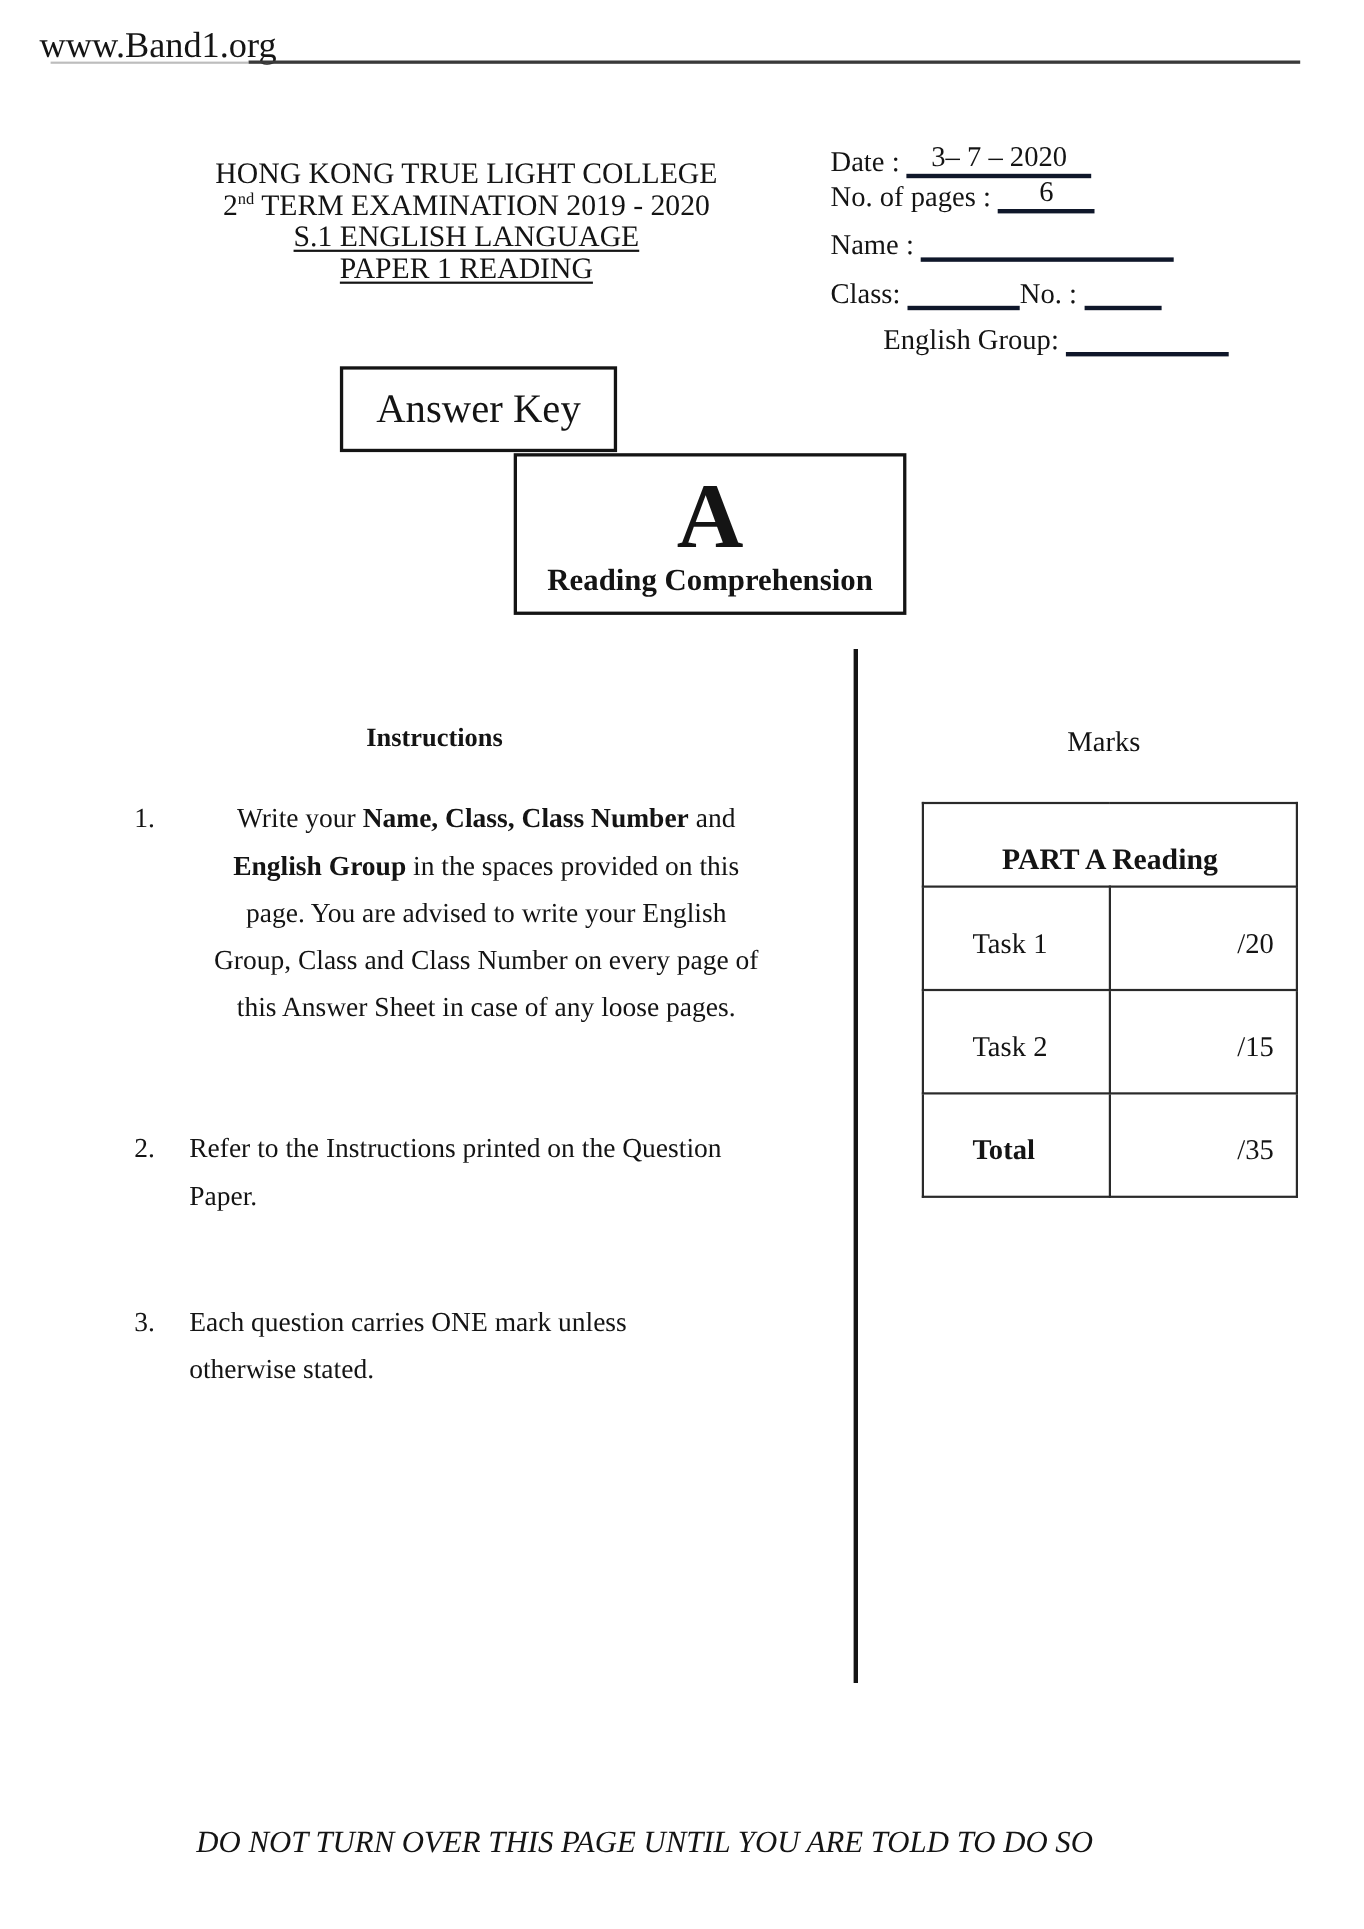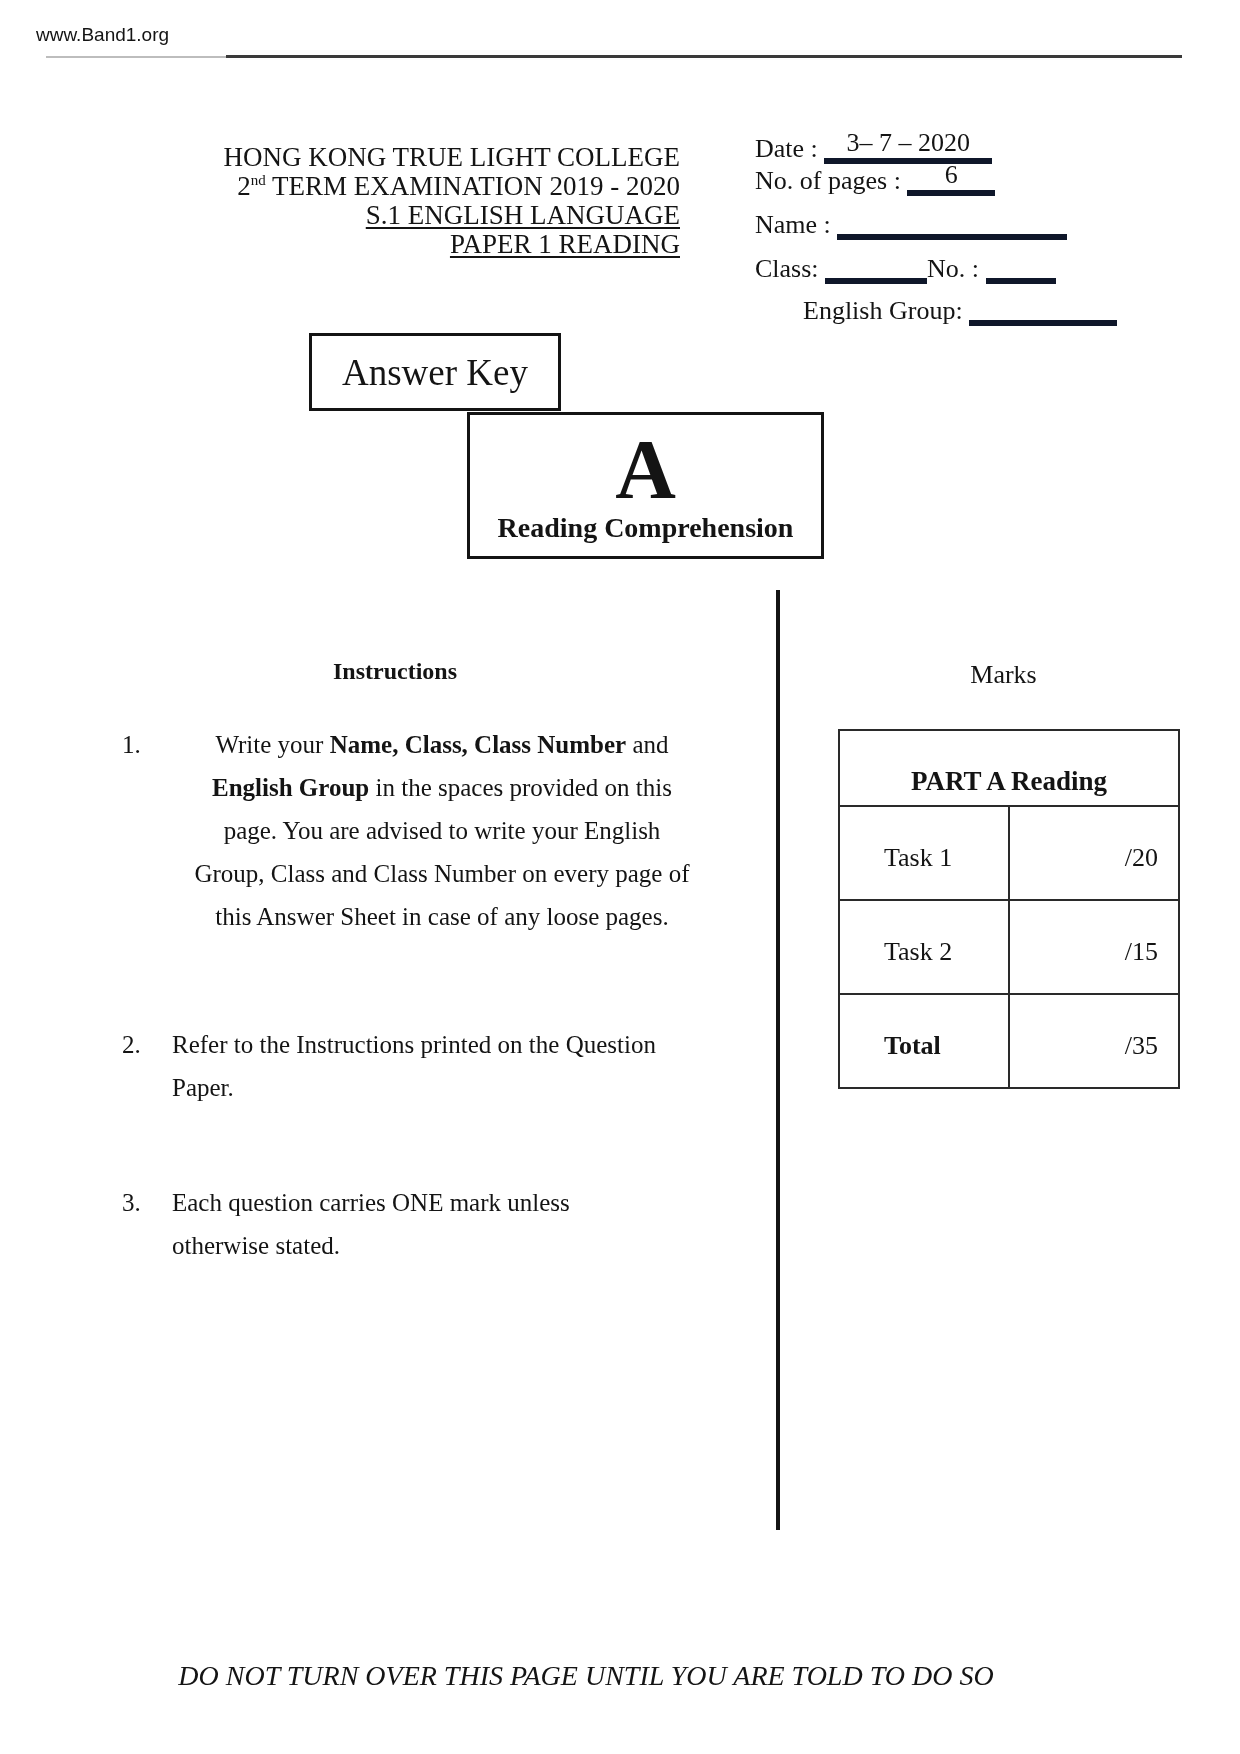--- a/index.html
+++ b/index.html
@@ -3,43 +3,43 @@
 <meta charset="utf-8">
 <style>
   html,body{margin:0;padding:0;background:#e8e8e8;}
   .page{
     position:relative;width:1240px;height:1754px;background:#ffffff;
     margin:0 auto;overflow:hidden;color:#141414;
     font-family:"Liberation Serif","DejaVu Serif",serif;
   }
   
   .site-text{
-    position:absolute;left:36px;top:24px;font-size:19px;
-    font-family:Liberation Sans, sans-serif;color:#141414;
+    position:absolute;left:36px;top:24px;font-size:33px;
+    font-family:Liberation Serif, serif;color:#141414;
   }
   .rule-light{position:absolute;left:46px;top:56px;width:180px;height:2px;background:#bdbdbd;}
   .rule-dark{position:absolute;left:226px;top:55px;width:956px;height:3px;background:#3a3a3a;}
 
   
   .school-header{
     position:absolute;left:168px;top:143px;width:512px;
-    text-align:right;font-size:27px;line-height:29px;
+    text-align:center;font-size:27px;line-height:29px;
   }
   .school-header .uline{text-decoration:underline;text-decoration-thickness:2px;text-underline-offset:3px;}
   .school-header sup{font-size:15px;line-height:0;}
 
   
   .info-block{position:absolute;left:755px;top:128px;font-size:26px;width:400px;}
   .info-row{position:absolute;left:0;white-space:nowrap;}
   .r-date{top:0;}
   .r-pages{top:32px;}
   .r-name{top:76px;}
   .r-class{top:120px;}
   .r-group{top:162px;margin-left:48px;}
-  .fill{display:inline-block;border-bottom:6px solid #0f172a;text-align:center;
+  .fill{display:inline-block;border-bottom:4px solid #0f172a;text-align:center;
         vertical-align:bottom;height:30px;}
   .fill.date-v{min-width:128px;padding:0 20px;}
   .fill.pages-v{min-width:36px;padding:0 26px;}
   .blank-name{width:230px;}
   .blank-class{width:102px;}
   .blank-no{width:70px;}
   .blank-group{width:148px;}
 
   
   .answer-key-box{

